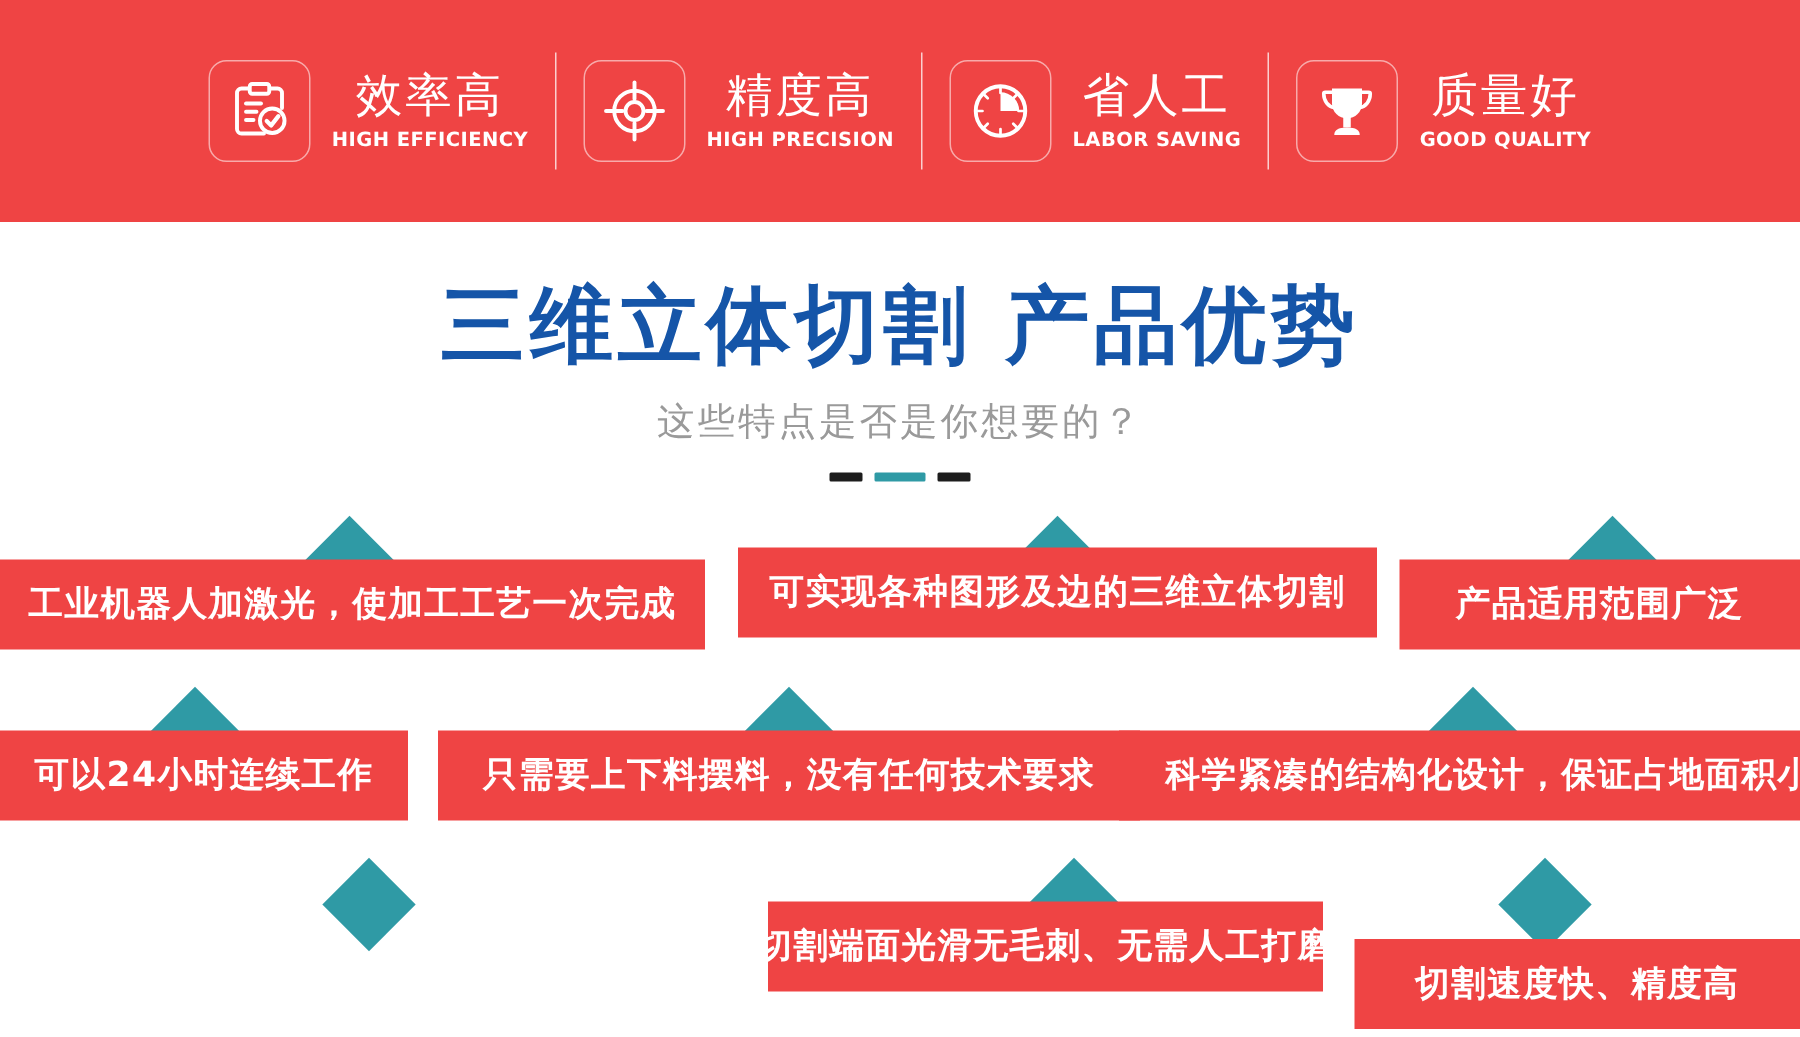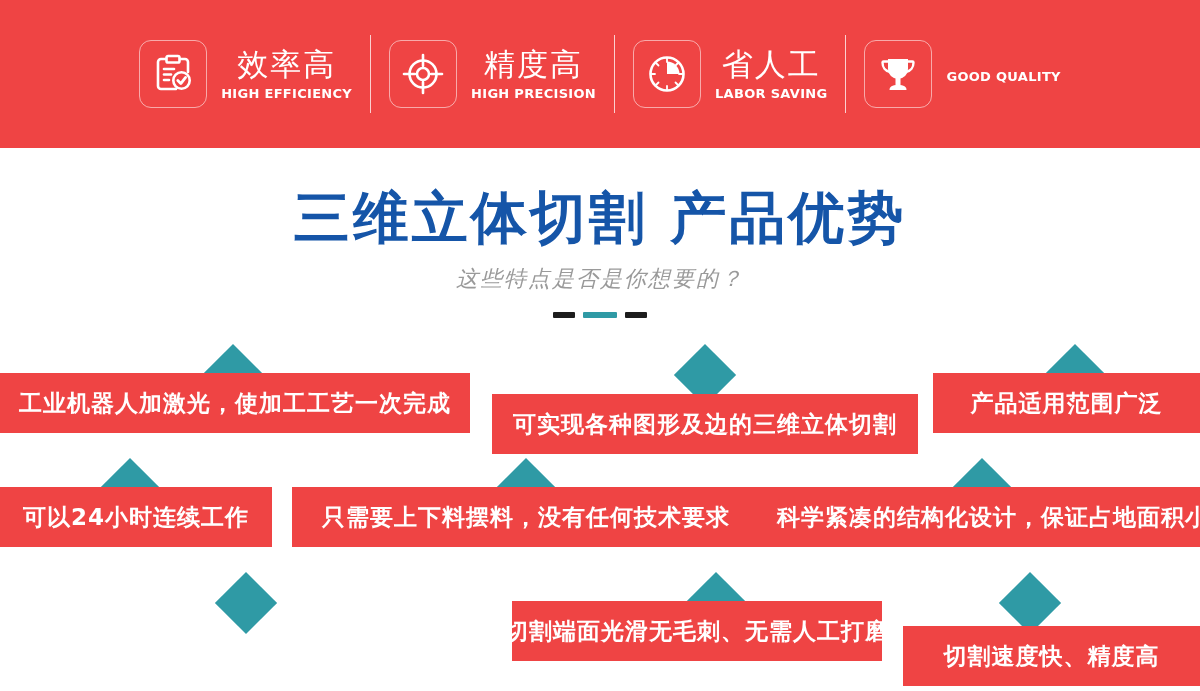--- a/index.html
+++ b/index.html
@@ -63,25 +63,24 @@
     color:#1555a8;
     font-size:56px;
     font-weight:bold;
     letter-spacing:3px;
     line-height:1.15;
     white-space:nowrap;
   }
   .sub-title {
     margin-top:14px;
     color:#9a9a9a;
-    font-size:22px;
+    font-size:25px;
     font-weight:400;
     letter-spacing:2px;
     white-space:nowrap;
-    font-style:italic;
   }
   .dash-row {
     margin-top:18px;
     display:flex; align-items:center; justify-content:center; gap:8px;
   }
   .dash { height:6px; border-radius:1px; }
   .dash-dark { width:22px; background:#1d1d1d; }
   .dash-teal { width:34px; background:#2f9aa5; }
 
   
@@ -187,20 +186,21 @@
         <div class="feat-icon-box">
           <svg width="44" height="44" viewBox="0 0 44 44">
             <path d="M12 7 H32 V17 a10 10 0 0 1 -20 0 Z" fill="#ffffff"></path>
             <path d="M12 9.5 H7.5 a1 1 0 0 0 -1 1 c0 5 3 8.5 7 9.2" fill="none" stroke="#ffffff" stroke-width="2.4" stroke-linecap="round"></path>
             <path d="M32 9.5 H36.5 a1 1 0 0 1 1 1 c0 5 -3 8.5 -7 9.2" fill="none" stroke="#ffffff" stroke-width="2.4" stroke-linecap="round"></path>
             <rect x="19.5" y="26" width="5" height="7" fill="#ffffff"></rect>
             <path d="M13.5 38 c0 -3.2 2.5 -5 8.5 -5 s8.5 1.8 8.5 5 Z" fill="#ffffff"></path>
           </svg>
         </div>
         <div class="feat-text">
+          <div class="feat-cn">质量好</div>
           <div class="feat-en">GOOD QUALITY</div>
         </div>
       </div>
 
     </div>
   </div>
 
   <div class="title-block">
     <div class="main-title">三维立体切割  产品优势</div>
     <div class="sub-title">这些特点是否是你想要的？</div>
@@ -210,21 +210,21 @@
       <span class="dash dash-dark"></span>
     </div>
   </div>
 
   <div class="diamond" style="left:211px; top:353px;"></div>
   <div class="card" style="left:0px; top:373px; width:470px; height:60px;">
     <span class="card-label">工业机器人加激光，使加工工艺一次完成</span>
   </div>
 
   <div class="diamond" style="left:683px; top:353px;"></div>
-  <div class="card" style="left:492px; top:394px; width:426px; height:60px;">
+  <div class="card" style="left:492px; top:365px; width:426px; height:60px;">
     <span class="card-label">可实现各种图形及边的三维立体切割</span>
   </div>
 
   <div class="diamond" style="left:1053px; top:353px;"></div>
   <div class="card" style="left:933px; top:373px; width:267px; height:60px;">
     <span class="card-label">产品适用范围广泛</span>
   </div>
 
   <div class="diamond" style="left:108px; top:467px;"></div>
   <div class="card" style="left:0px; top:487px; width:272px; height:60px;">

